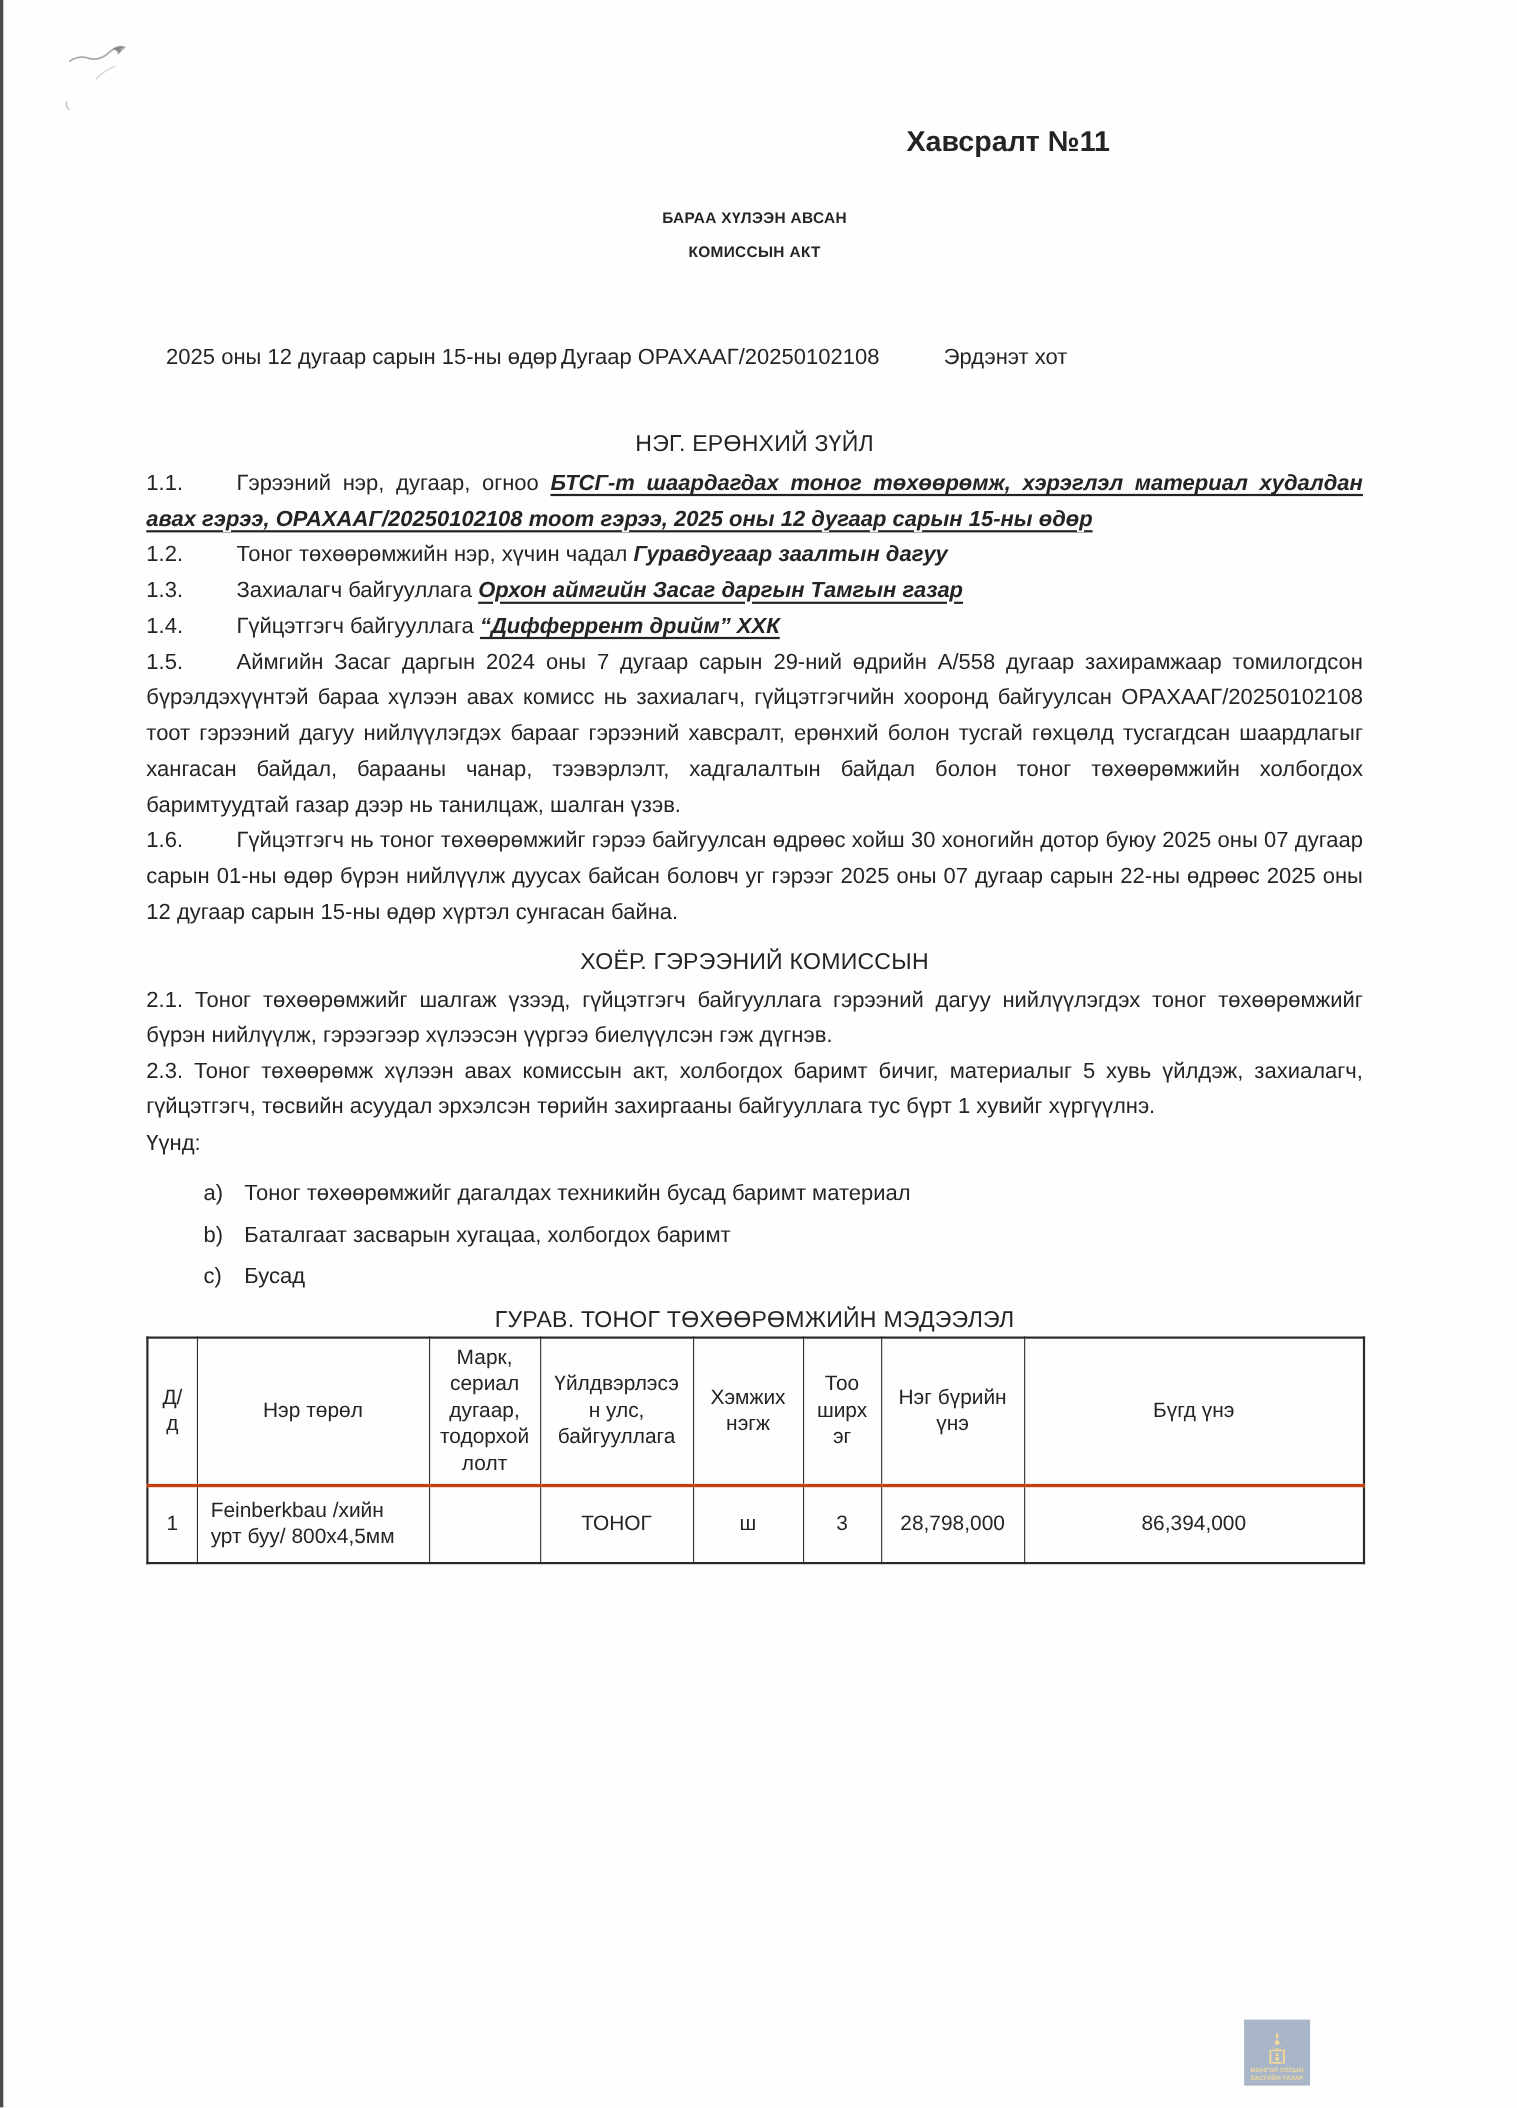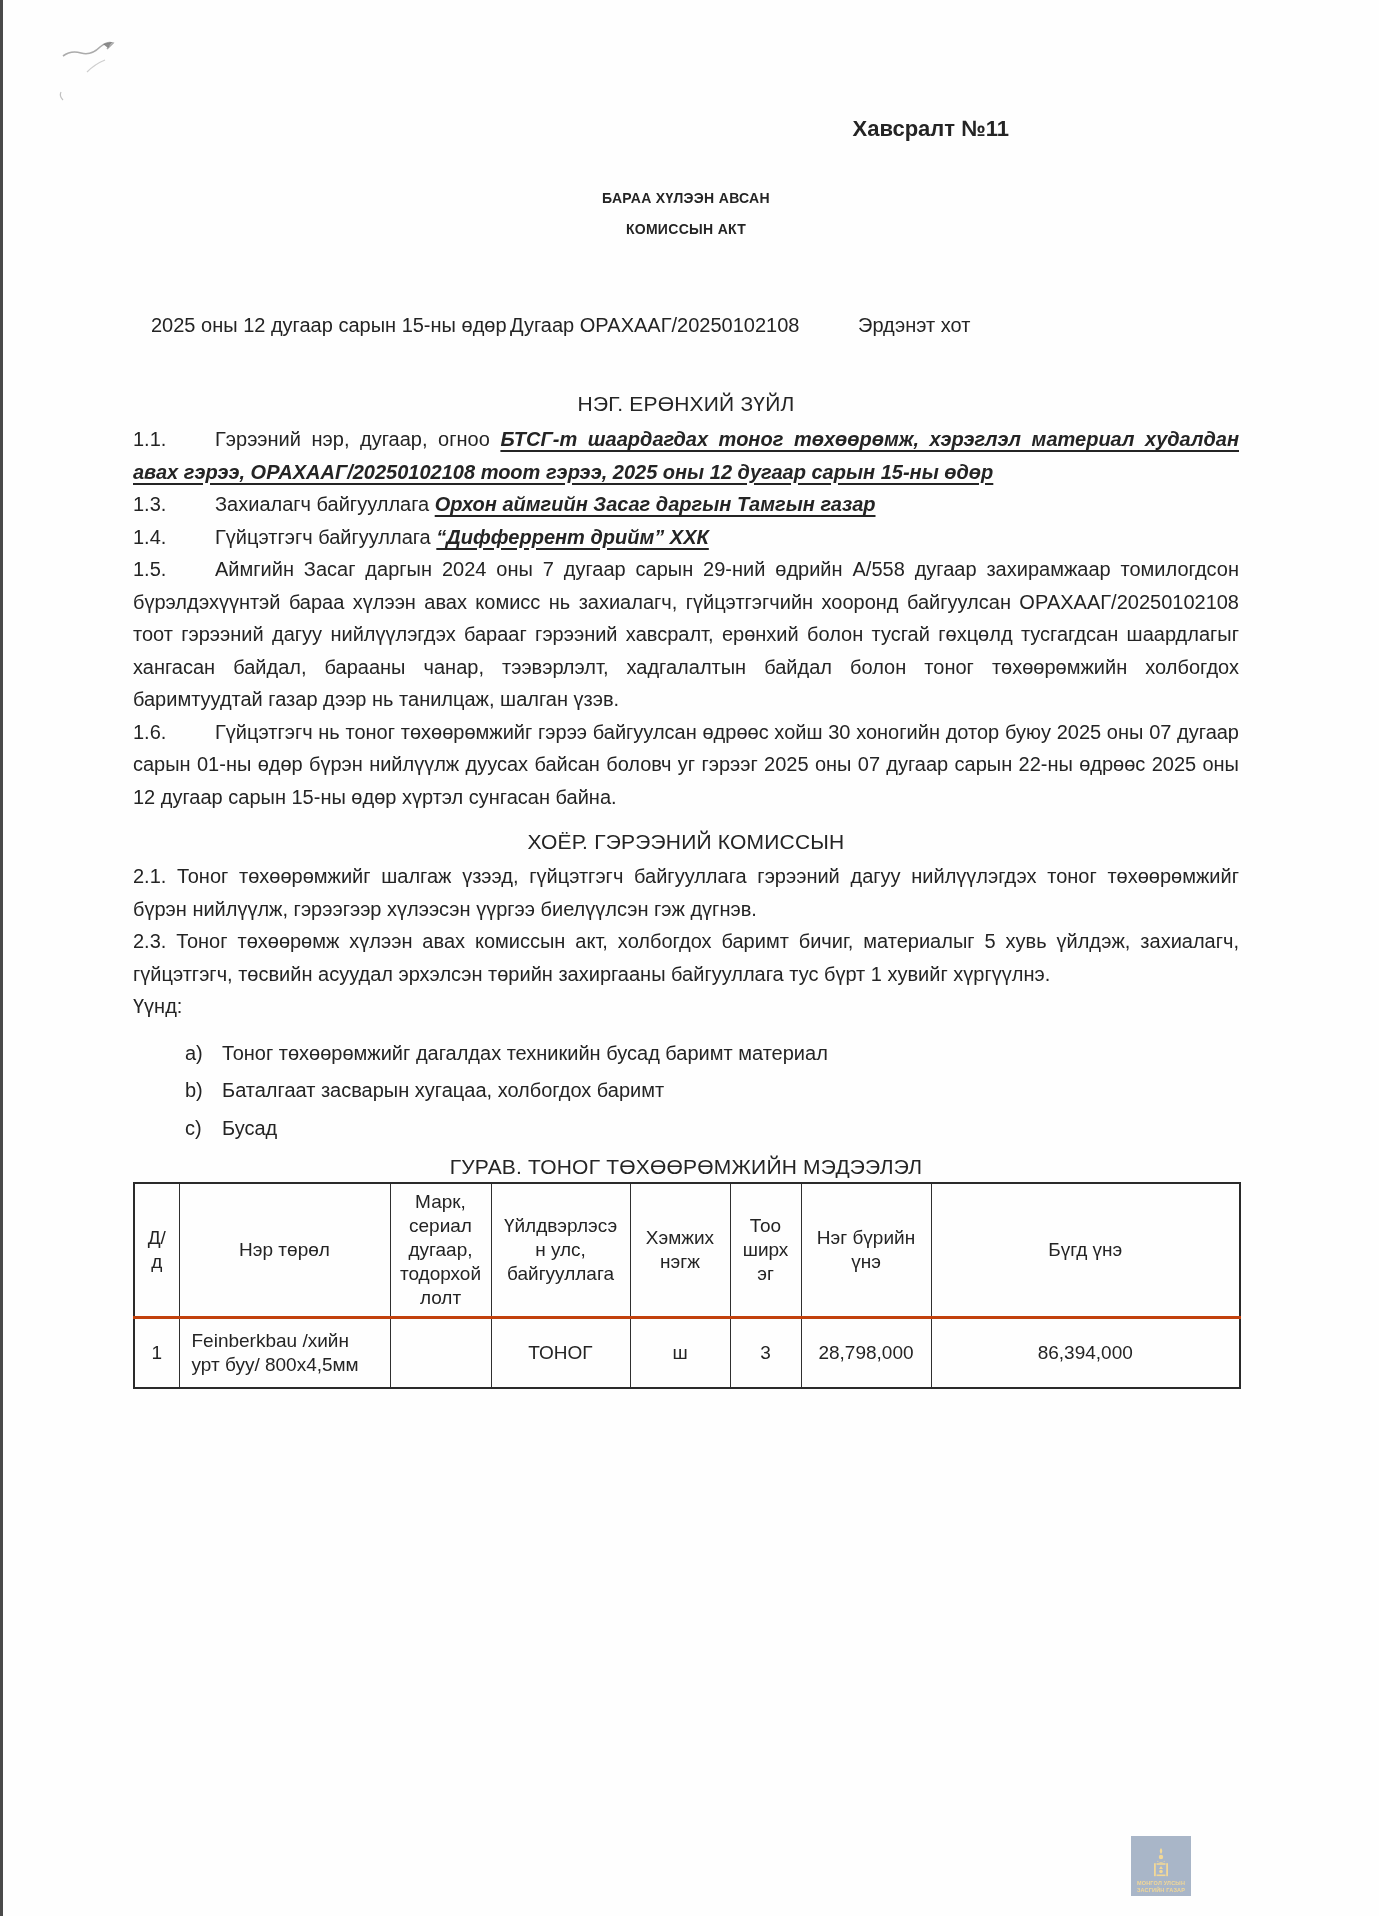--- a/index.html
+++ b/index.html
@@ -4,21 +4,21 @@
 <style>
   html,body{margin:0;padding:0;}
   body{
     width:1379px;height:1916px;position:relative;background:#fefefe;
     font-family:"Liberation Sans","DejaVu Sans",sans-serif;color:#242424;
     overflow:hidden;
   }
   .scan-edge{position:absolute;left:0;top:0;width:3px;height:1916px;background:#4a4a4a;}
   .scribble{position:absolute;left:55px;top:30px;}
   .content{position:absolute;left:133px;top:0;width:1106px;font-size:20px;line-height:32.5px;}
-  .annex{margin-top:112px;text-align:right;padding-right:230px;font-weight:bold;font-size:22px;line-height:33px;}
+  .annex{margin-top:112px;text-align:right;padding-right:230px;font-weight:bold;font-size:26px;line-height:33px;}
   .doc-title{margin-top:38px;text-align:center;font-weight:bold;font-size:14px;line-height:31px;letter-spacing:.3px;}
   .date-row{position:relative;margin-top:64px;height:33px;}
   .date-row span{position:absolute;top:0;white-space:nowrap;}
   .date-row .d1{left:18px;}
   .date-row .d2{left:377px;}
   .date-row .d3{left:725px;}
   .sec-heading{text-align:center;font-weight:normal;font-size:21px;line-height:30px;letter-spacing:.2px;}
   .h1{margin-top:47px;}
   .h2{margin-top:14px;}
   .h3{margin-top:8px;}
@@ -69,20 +69,21 @@
   <div class="date-row">
     <span class="d1">2025 оны 12 дугаар сарын 15-ны өдөр</span>
     <span class="d2">Дугаар ОРАХААГ/20250102108</span>
     <span class="d3">Эрдэнэт хот</span>
   </div>
 
   <div class="sec-heading h1">НЭГ. ЕРӨНХИЙ ЗҮЙЛ</div>
 
   <div class="para p11"><span class="num">1.1.</span><span>Гэрээний нэр, дугаар, огноо</span> <span class="biu">БТСГ-т шаардагдах тоног төхөөрөмж, хэрэглэл материал худалдан авах гэрээ, ОРАХААГ/20250102108 тоот гэрээ, 2025 оны 12 дугаар сарын 15-ны өдөр</span></div>
 
+  <div class="para"><span class="num">1.2.</span><span>Тоног төхөөрөмжийн нэр, хүчин чадал</span> <span class="bi">Гуравдугаар заалтын дагуу</span></div>
 
   <div class="para"><span class="num">1.3.</span><span>Захиалагч байгууллага</span> <span class="biu">Орхон аймгийн Засаг даргын Тамгын газар</span></div>
 
   <div class="para"><span class="num">1.4.</span><span>Гүйцэтгэгч байгууллага</span> <span class="biu">“Дифферрент дрийм” ХХК</span></div>
 
   <div class="para"><span class="num">1.5.</span><span>Аймгийн Засаг даргын 2024 оны 7 дугаар сарын 29-ний өдрийн А/558 дугаар захирамжаар томилогдсон бүрэлдэхүүнтэй бараа хүлээн авах комисс нь захиалагч, гүйцэтгэгчийн хооронд байгуулсан ОРАХААГ/20250102108 тоот гэрээний дагуу нийлүүлэгдэх барааг гэрээний хавсралт, ерөнхий болон тусгай гөхцөлд тусгагдсан шаардлагыг хангасан байдал, барааны чанар, тээвэрлэлт, хадгалалтын байдал болон тоног төхөөрөмжийн холбогдох баримтуудтай газар дээр нь танилцаж, шалган үзэв.</span></div>
 
   <div class="para"><span class="num">1.6.</span><span>Гүйцэтгэгч нь тоног төхөөрөмжийг гэрээ байгуулсан өдрөөс хойш 30 хоногийн дотор буюу 2025 оны 07 дугаар сарын 01-ны өдөр бүрэн нийлүүлж дуусах байсан боловч уг гэрээг 2025 оны 07 дугаар сарын 22-ны өдрөөс 2025 оны 12 дугаар сарын 15-ны өдөр хүртэл сунгасан байна.</span></div>
 
   <div class="sec-heading h2">ХОЁР. ГЭРЭЭНИЙ КОМИССЫН</div>

